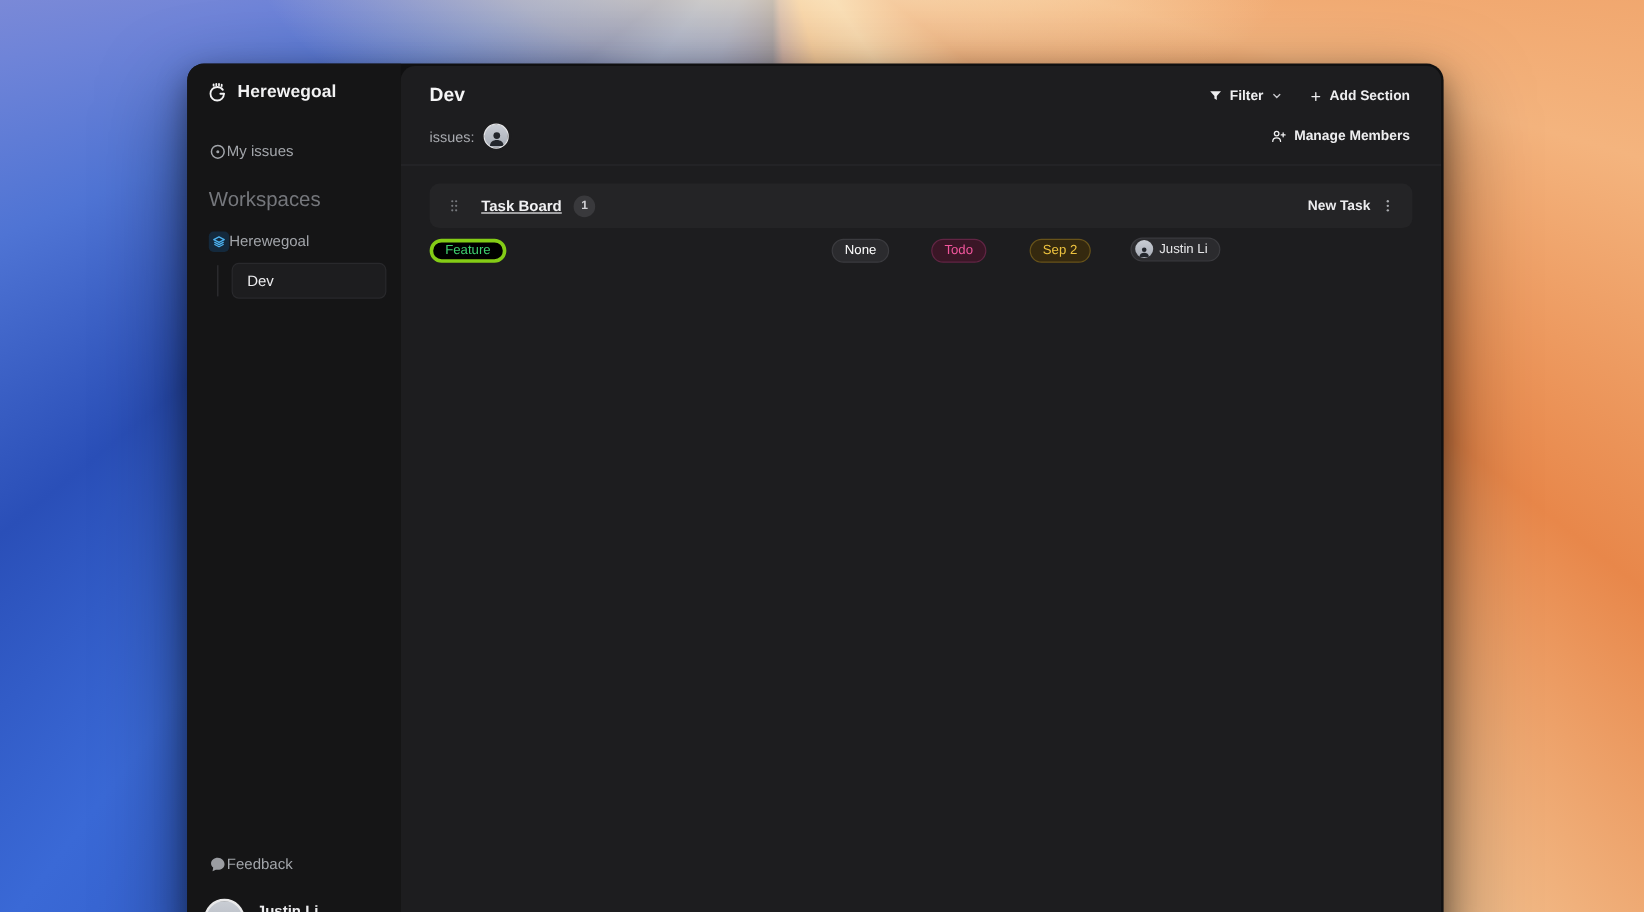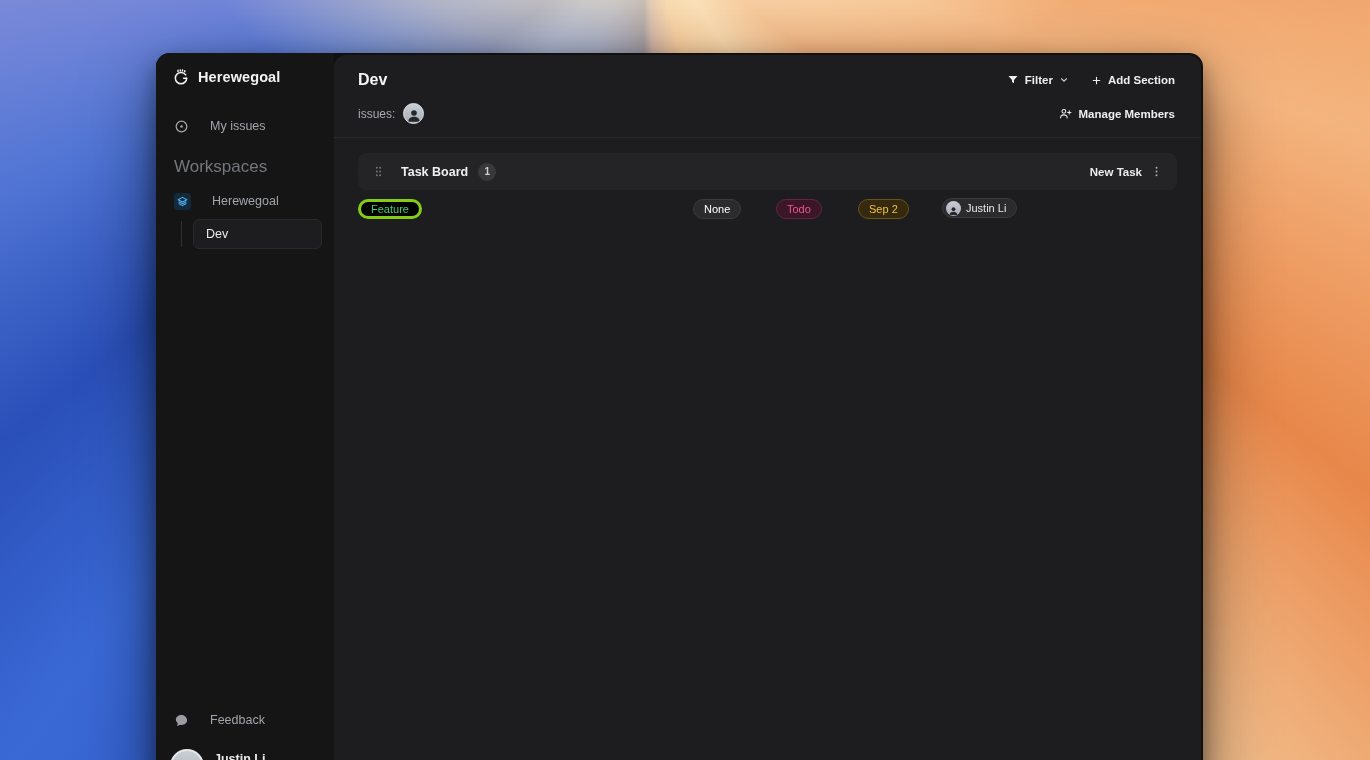--- a/index.html
+++ b/index.html
@@ -25,21 +25,21 @@
   }
   
   .sidebar {
     width:178px; flex:0 0 178px; background:#151516;
     display:flex; flex-direction:column; padding:15px 12px 14px;
   }
   .brand { display:flex; align-items:center; gap:8px; padding:0 4px; }
   .brand .logo { width:18px; height:18px; display:flex; }
   .brand .name { font-size:14.5px; font-weight:700; color:#f2f2f3; letter-spacing:.1px; }
   .side-item {
-    display:flex; align-items:center; gap:21px; height:30px; padding:0 6px;
+    display:flex; align-items:center; gap:0; height:30px; padding:0 6px;
     color:#a2a5aa; font-size:12.5px; border-radius:6px; cursor:pointer;
   }
   .side-item .ic { width:15px; height:15px; display:flex; flex:0 0 15px; }
   .my-issues { margin-top:25px; }
   .ws-label { margin-top:16px; padding:0 6px; font-size:17px; color:#75777c; }
   .ws-row { margin-top:9px; }
   .ws-icon {
     width:17px; height:17px; flex:0 0 17px; border-radius:4px; background:#14293c;
     display:flex; align-items:center; justify-content:center;
   }
@@ -95,21 +95,21 @@
     border:1.5px solid #e4e4e6; box-shadow:0 0 0 2px #1d1d1f;
     display:flex; align-items:flex-end; justify-content:center; cursor:pointer;
   }
   .main-divider { border-bottom:1px solid #29292b; }
   .board { padding:8px 24px; flex:1; }
   .section-header {
     margin-top:7px; height:37px; background:#242426; border-radius:8px;
     display:flex; align-items:center; padding:0 14px; gap:10px;
   }
   .grip { width:13px; height:15px; display:flex; cursor:grab; }
-  .section-title { font-size:12.5px; font-weight:700; color:#f0f0f2; margin-left:6px; }
+  .section-title { font-size:12.5px; font-weight:700; color:#f0f0f2; margin-left:6px;text-decoration:underline; }
   .count-badge {
     min-width:18px; height:18px; border-radius:50%; background:#39393c; color:#cfcfd3;
     font-size:10px; font-weight:600; display:flex; align-items:center; justify-content:center;
   }
   .sh-right { margin-left:auto; display:flex; align-items:center; gap:8px; }
   .new-task { font-size:11.5px; font-weight:600; color:#ececee; background:none; border:none; cursor:pointer; font-family:inherit; }
   .kebab { width:13px; height:15px; display:flex; cursor:pointer; }
   .grid-cols { display:grid; grid-template-columns:1fr 83px 82px 84px 125px 110px; align-items:center; }
   .table-header { height:31px; border-bottom:1px solid #252527; }
   .col-h {

